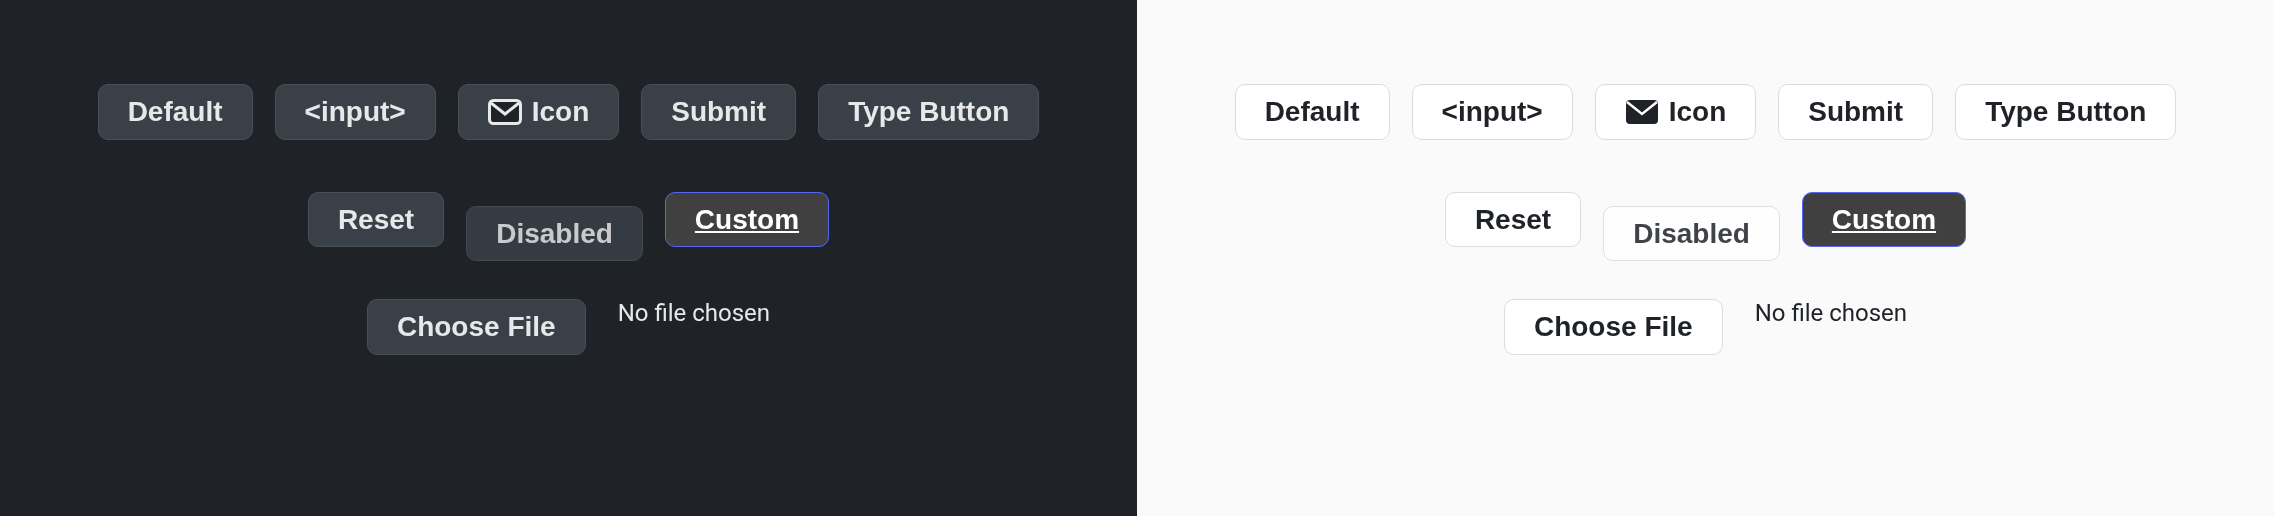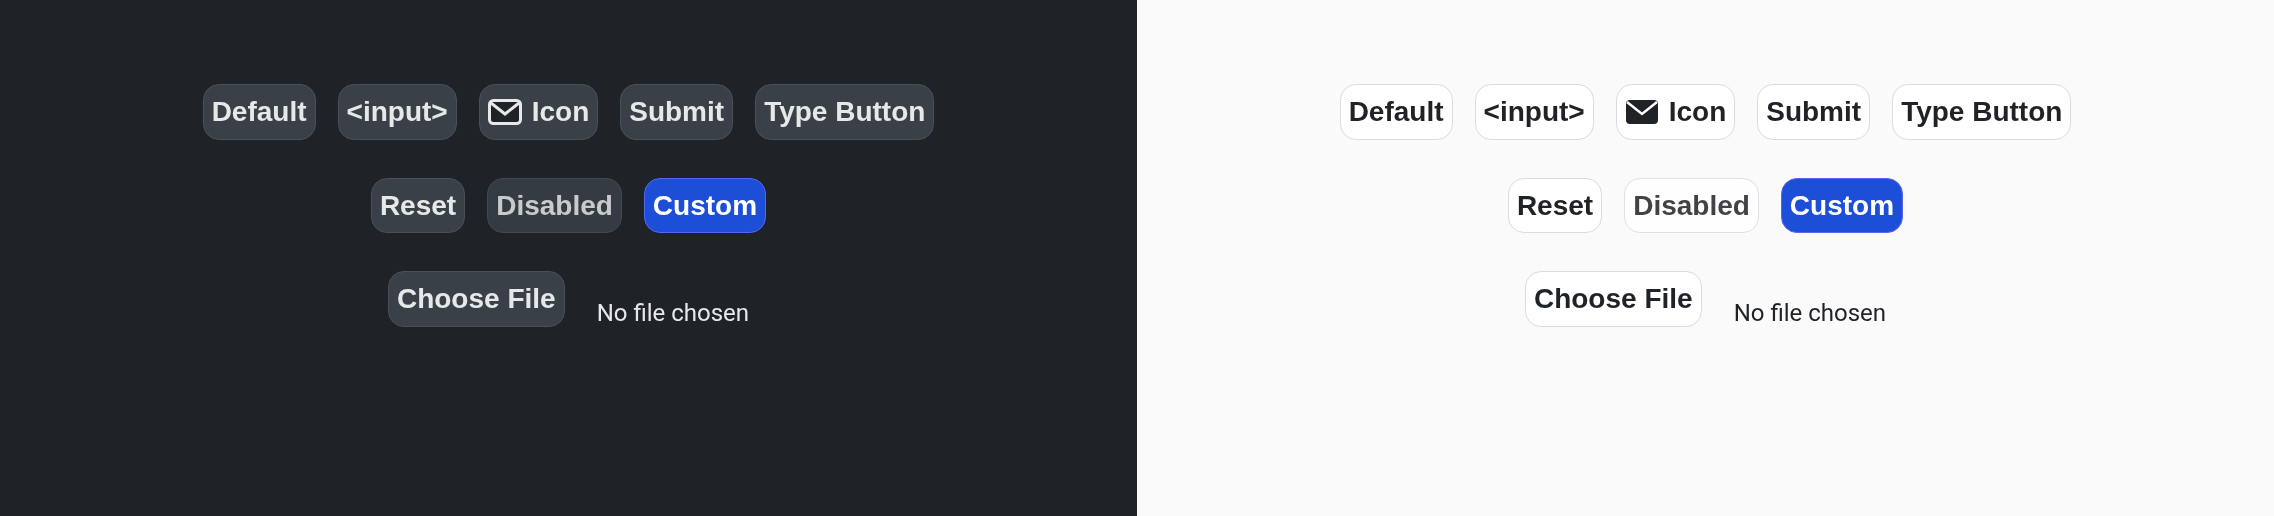--- a/index.html
+++ b/index.html
@@ -5,47 +5,48 @@
   * { box-sizing: border-box; margin: 0; padding: 0; }
   html, body { width: 2274px; height: 516px; font-family: -apple-system, BlinkMacSystemFont, "Segoe UI", Roboto, Helvetica, Arial, sans-serif; }
   .wrap { display: flex; width: 100%; height: 100%; }
   .panel { width: 50%; height: 100%; display: flex; flex-direction: column; align-items: center; justify-content: flex-start; padding-top: 84px; }
   .panel.dark { background: #1f2328; }
   .panel.light { background: #fafafa; }
   .row { display: flex; gap: 22px; margin-bottom: 38px; align-items: center; justify-content: center; flex-wrap: wrap; }
   .btn {
     font-size: 28px;
     font-weight: 700;
-    padding: 10px 8px;
-    border-radius: 16px;
+    padding: 10px 29px;
+    border-radius: 10px;
     border: 1px solid transparent;
     cursor: pointer;
     display: inline-flex;
     align-items: center;
     gap: 10px;
     line-height: 1.2;
   }
   .dark .btn {
     background: #3a4047;
     color: #e6e8ea;
     border-color: #4a5058;
   }
   .light .btn {
     background: #ffffff;
     color: #1f2328;
     border: 1px solid #d9dce0;
   }
   .btn.custom {
-    background: #1d4ed8;
+    background: #404040;
     color: #ffffff;
     border-color: #5666f2;
+    text-decoration: underline;
   }
-  .btn.disabled { opacity: 0.85; cursor: not-allowed; }
+  .btn.disabled { opacity: 0.85; cursor: not-allowed; margin-top: 28px; }
   .icon-wrap { display:inline-flex; align-items:center; }
-  .file-row { display: flex; align-items: flex-end; gap: 32px; }
+  .file-row { display: flex; align-items: flex-start; gap: 32px; }
   .file-text { font-size: 24px; }
   .dark .file-text { color: #e6e8ea; }
   .light .file-text { color: #1f2328; }
   svg { display: block; }
 </style>
 </head>
 <body>
 
 <div class="wrap">
 

